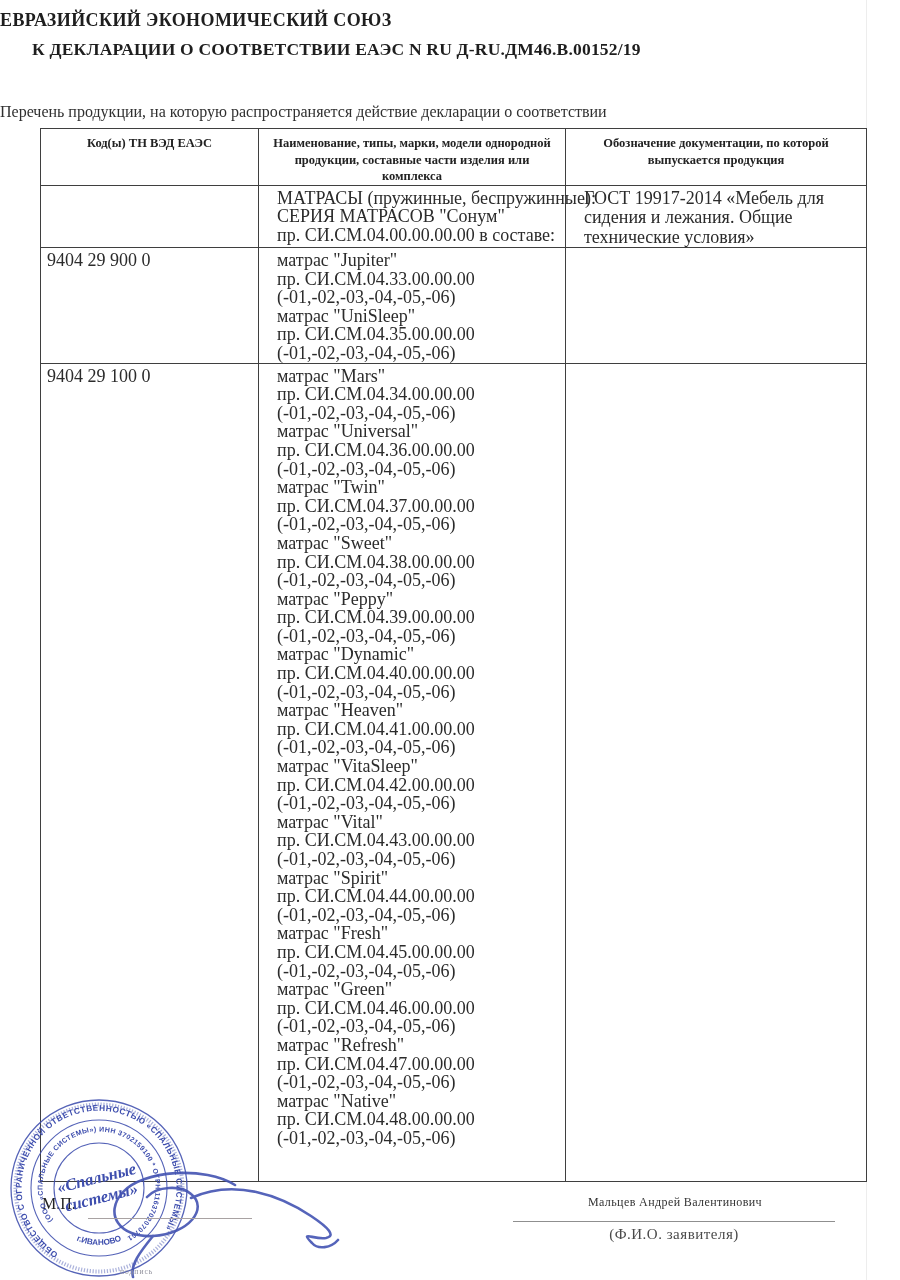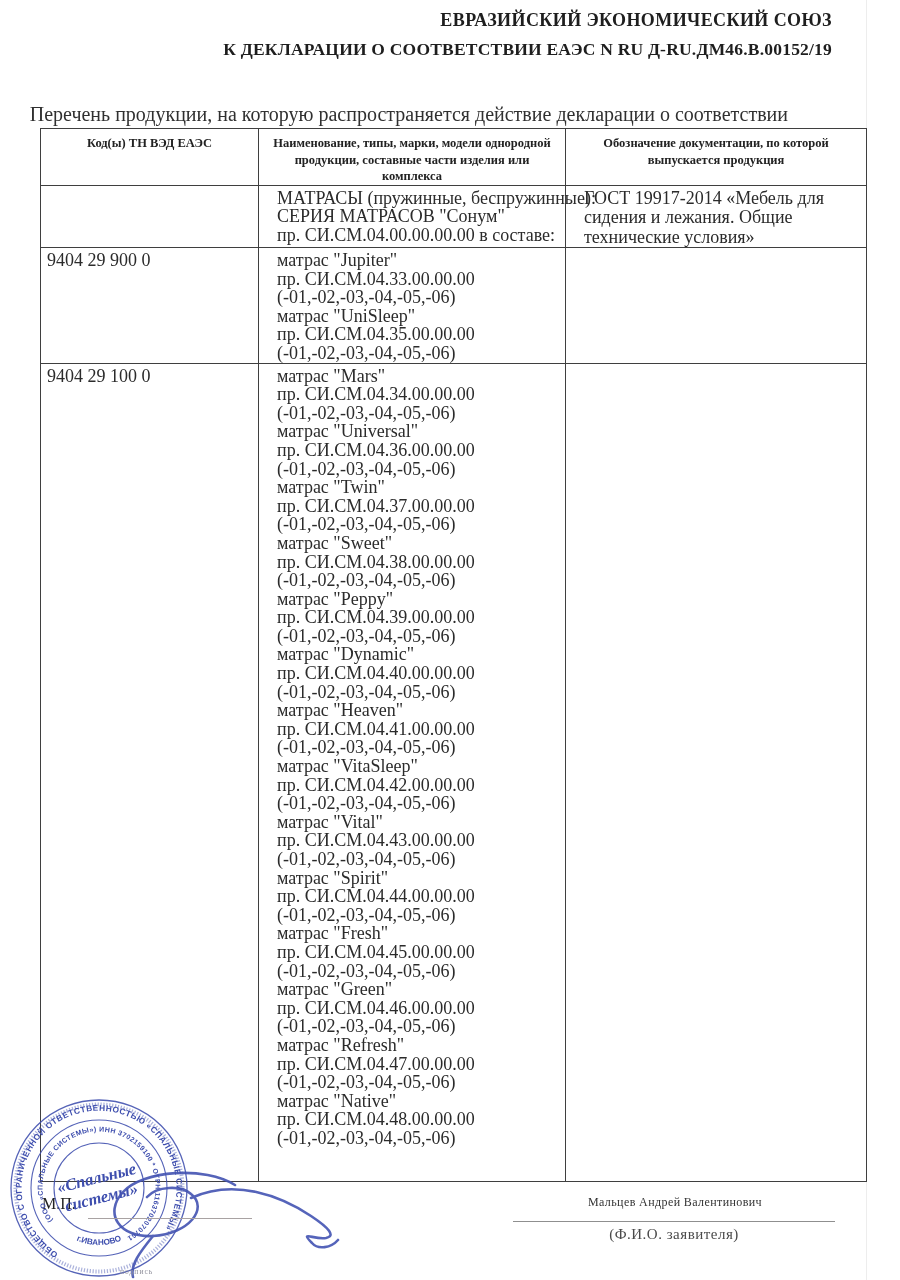--- a/index.html
+++ b/index.html
@@ -4,25 +4,25 @@
 <style>
   html,body{margin:0;padding:0;}
   body{
     width:900px;height:1280px;position:relative;overflow:hidden;
     background:#ffffff;
     font-family:"Liberation Serif","DejaVu Serif",serif;
     color:#2b2b2b;
   }
   .scan-line{position:absolute;left:866px;top:0;width:1px;height:1280px;background:#ededed;}
   
-  .doc-header{position:absolute;left:0;top:10px;width:832px;text-align:right;}
+  .doc-header{position:absolute;left:0;top:10px;width:832px;text-align:left;}
   .t1{font-size:18px;font-weight:bold;letter-spacing:.4px;color:#1e1e1e;}
   .t2{font-size:17px;font-weight:bold;margin-top:9px;color:#1e1e1e;}
   .t3{font-size:17.5px;font-weight:bold;margin-top:8px;letter-spacing:.2px;color:#1e1e1e;margin-left:32px;}
-  .caption{position:absolute;left:0;top:103px;width:788px;text-align:right;font-size:20px;color:#303030;}
+  .caption{position:absolute;left:0;top:103px;width:788px;text-align:left;font-size:16px;color:#303030;}
   
   .tbl-wrap{position:absolute;left:40px;top:128px;}
   table{border-collapse:collapse;table-layout:fixed;width:826px;border-radius:16px;}
   col.c1{width:218px;} col.c2{width:307px;} col.c3{width:301px;}
   th,td{border:1px solid #3f3f3f;vertical-align:top;}
   th{font-size:12.5px;font-weight:bold;text-align:center;padding:6px 8px 0;line-height:1.32;color:#222;}
   td{font-size:18px;line-height:18.6px;padding:3px 18px 0;}
   td.code{padding-left:6px;}
   tr.hrow{height:56px;} tr.r0{height:60px;} tr.r1{height:112px;} tr.r2{height:818px;}
   .pl{white-space:nowrap;}

